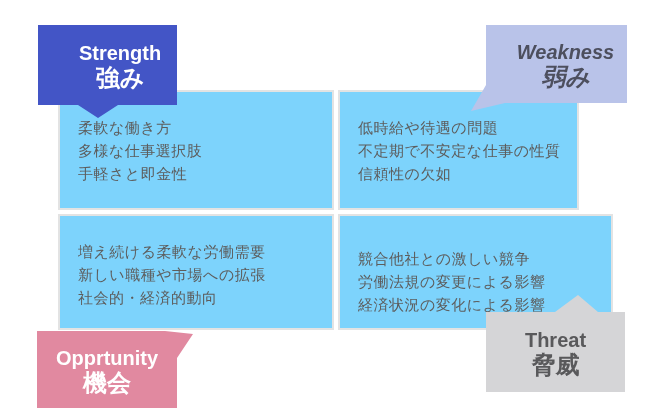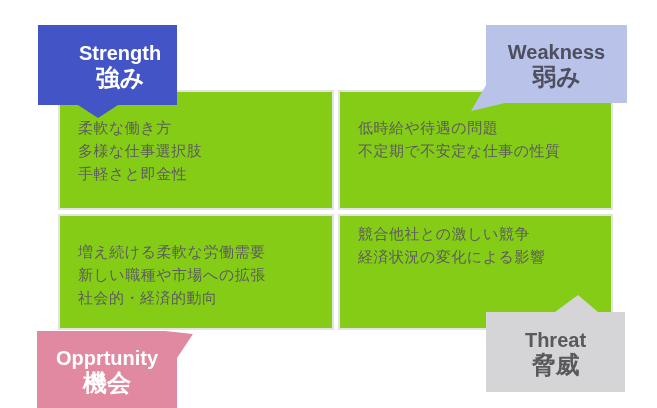--- a/index.html
+++ b/index.html
@@ -12,32 +12,32 @@
     position: relative;
     width: 657px;
     height: 408px;
     background: #ffffff;
     overflow: hidden;
   }
   
   .cell {
     position: absolute;
     box-sizing: border-box;
-    background: #84cc16;
+    background: #7dd3fc;
     border: 2px solid #e3e3e3;
     padding: 24px 18px 10px 18px;
     color: #5d5d5d;
     font-size: 15px;
     line-height: 23px;
     letter-spacing: 0.5px;
   }
   .cell-tl { left: 58px;  top: 90px;  width: 276px; height: 120px; }
-  .cell-tr { left: 338px; top: 90px;  width: 275px; height: 120px; }
+  .cell-tr { left: 338px; top: 90px;  width: 241px; height: 120px; }
   .cell-bl { left: 58px;  top: 214px; width: 276px; height: 116px; }
-  .cell-br { left: 338px; top: 214px; width: 275px; height: 116px; padding-top: 6px; }
+  .cell-br { left: 338px; top: 214px; width: 275px; height: 116px; padding-top: 31px; }
   .cell .line { white-space: nowrap; }
 
   
   .badge { position: absolute; }
   .badge svg { display: block; }
   .badge-label {
     position: absolute;
     display: flex;
     flex-direction: column;
     align-items: center;
@@ -48,50 +48,52 @@
   }
   .badge-en { font-size: 20px; line-height: 24px; }
   .badge-ja { font-size: 24px; line-height: 24px; margin-top: 1px; }
   .label-light { color: #ffffff; }
   .label-dark-blue { color: #4d4f5e; }
   .label-dark-gray { color: #59595b; }
 
   .badge-strength    { left: 38px;  top: 25px;  width: 139px; height: 95px; }
   .badge-strength .badge-label    { left: 0; top: 0; width: 164px; height: 80px; }
   .badge-weakness    { left: 471px; top: 25px;  width: 156px; height: 90px; }
-  .badge-weakness .badge-label    { left: 15px; top: 0; width: 141px; height: 78px; }
+  .badge-weakness .badge-label    { left: 24px; top: 0; width: 141px; height: 78px; font-style: italic; }
   .badge-opportunity { left: 37px;  top: 315px; width: 158px; height: 78px; margin-top: 16px; }
   .badge-opportunity .badge-label { left: 0; top: 0; width: 140px; height: 78px; }
   .badge-threat      { left: 486px; top: 295px; width: 139px; height: 97px; }
   .badge-threat .badge-label      { left: 0; top: 17px; width: 139px; height: 80px; }
 </style>
 </head>
 <body>
 
 <div class="canvas">
 
   <div class="cell cell-tl">
     <div class="line">柔軟な働き方</div>
     <div class="line">多様な仕事選択肢</div>
     <div class="line">手軽さと即金性</div>
   </div>
 
   <div class="cell cell-tr">
     <div class="line">低時給や待遇の問題</div>
     <div class="line">不定期で不安定な仕事の性質</div>
+    <div class="line">信頼性の欠如</div>
   </div>
 
   <div class="cell cell-bl">
     <div class="line">増え続ける柔軟な労働需要</div>
     <div class="line">新しい職種や市場への拡張</div>
     <div class="line">社会的・経済的動向</div>
   </div>
 
   <div class="cell cell-br">
     <div class="line">競合他社との激しい競争</div>
+    <div class="line">労働法規の変更による影響</div>
     <div class="line">経済状況の変化による影響</div>
   </div>
 
   <div class="badge badge-strength">
     <svg width="139" height="95" viewBox="0 0 139 95">
       <polygon points="0,0 139,0 139,80 80,80 60,93 40,80 0,80" fill="#4355c6"></polygon>
     </svg>
     <div class="badge-label label-light">
       <div class="badge-en">Strength</div>
       <div class="badge-ja">強み</div>

